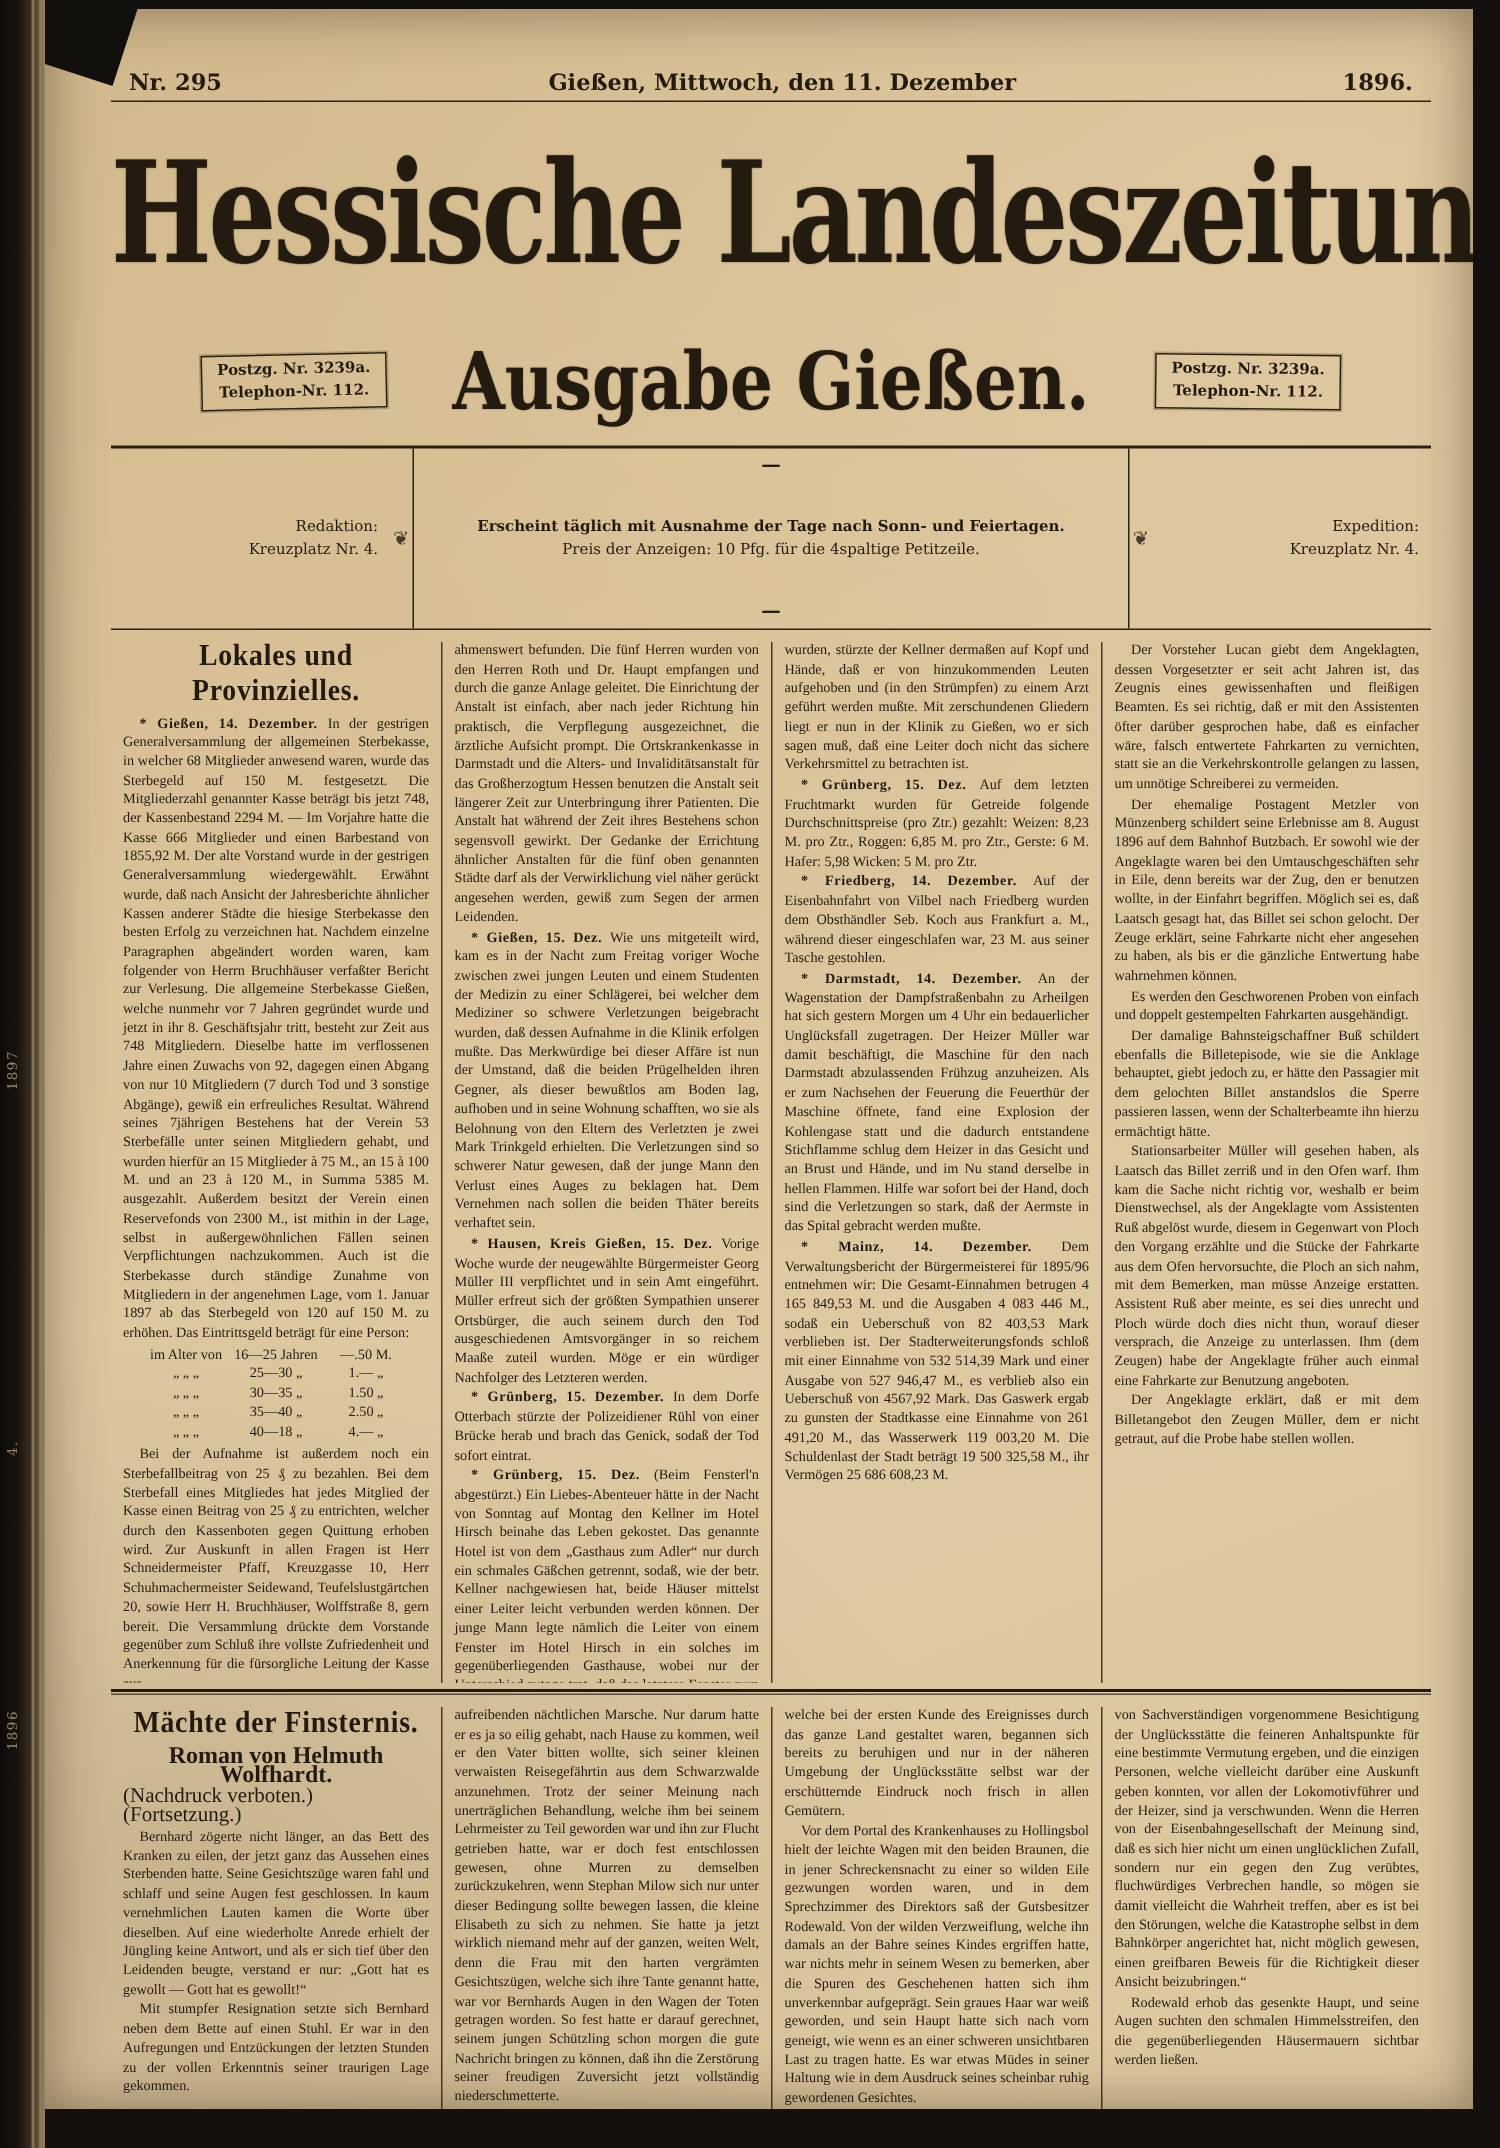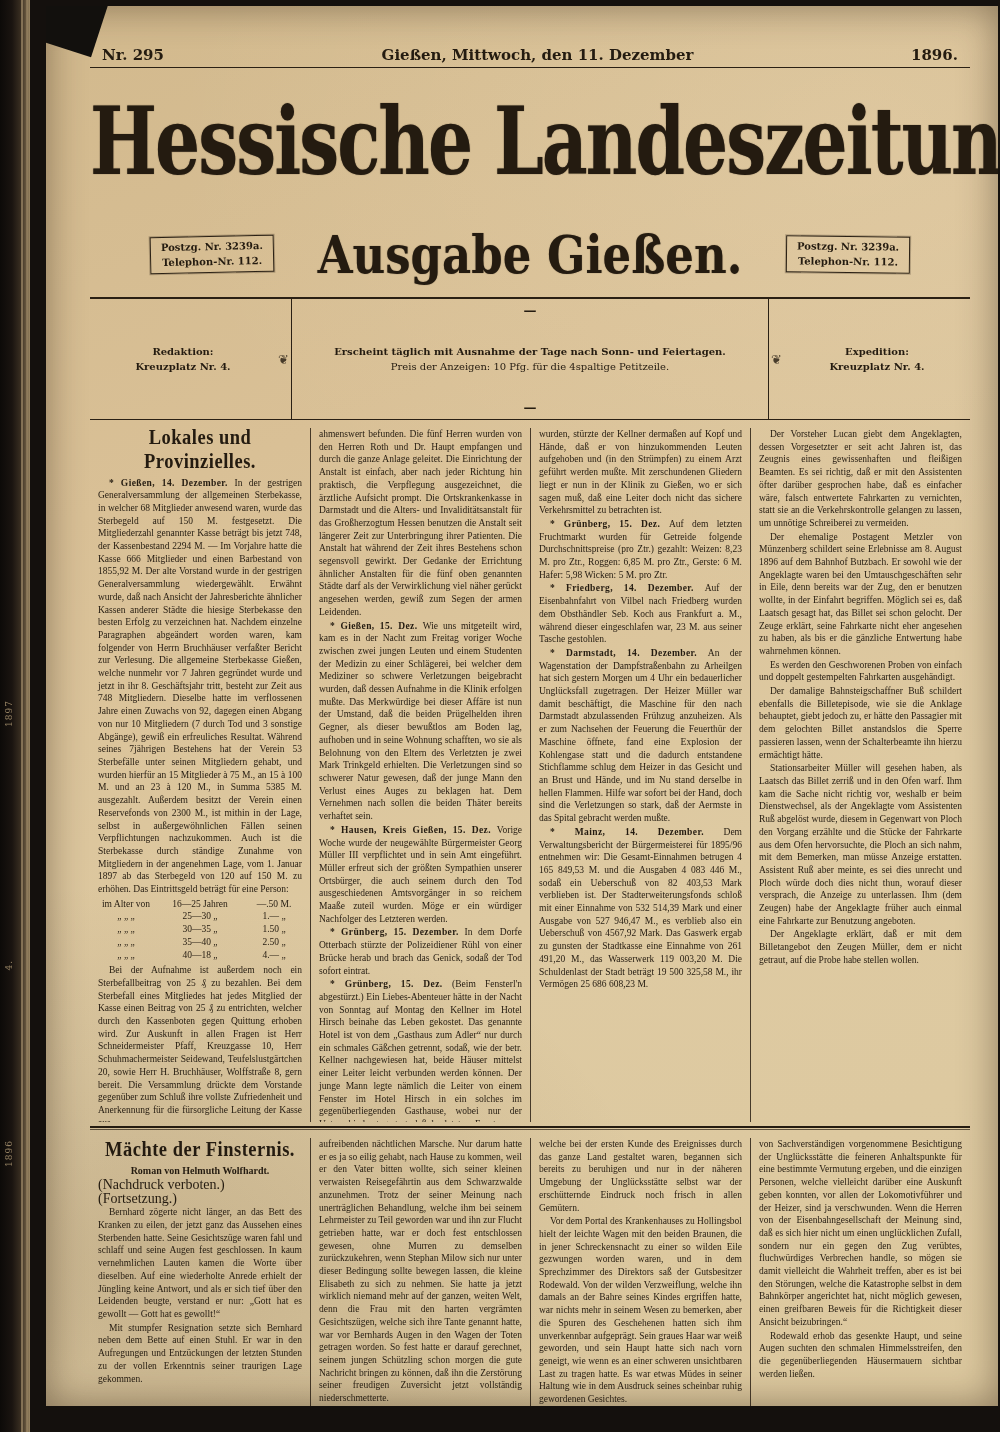--- a/index.html
+++ b/index.html
@@ -5,21 +5,21 @@
   html,body{margin:0;padding:0;background:#100d0b;}
   .canvas{position:relative;width:1000px;height:1432px;background:#14100d;overflow:hidden;
           font-family:"DejaVu Serif", serif;color:#241b10;}
   
   .spine{position:absolute;left:0;top:0;width:30px;height:1432px;background:
          linear-gradient(90deg,#0c0a08 0%,#1a1410 40%,#3a2f22 70%,#6b5a41 88%,#9a8663 100%);}
   .spine-edge{position:absolute;top:0;height:100%;width:2px;background:#b9a37b;opacity:.55;}
   .frag{position:absolute;color:#cdb488;font-size:9px;opacity:.7;writing-mode:vertical-rl;
         transform:rotate(180deg);letter-spacing:1px;}
   
-  .page{position:absolute;left:46px;top:6px;width:952px;height:1400px;
+  .page{position:absolute;left:30px;top:6px;width:952px;height:1400px;
         background:
           radial-gradient(120% 60% at 85% 10%, rgba(255,245,215,.16), rgba(0,0,0,0) 60%),
           radial-gradient(100% 50% at 10% 90%, rgba(60,40,20,.14), rgba(0,0,0,0) 55%),
           linear-gradient(160deg,#d2b98d 0%,#d9c096 30%,#decaa2 62%,#dcc89e 100%);
         box-shadow:inset 0 0 38px rgba(40,25,10,.45);
         padding:40px 28px 0 44px;box-sizing:border-box;overflow:hidden;}
   .corner-shadow{position:absolute;left:-14px;top:-18px;width:70px;height:60px;background:#12100d;
         transform:rotate(18deg);}
   
   .hdr-row{display:flex;justify-content:space-between;align-items:baseline;
@@ -31,43 +31,43 @@
   .edition-row{display:flex;align-items:center;justify-content:space-between;margin-top:58px;padding:0 60px;}
   .pbox{border:1.6px solid #2a2014;padding:3px 10px;font-size:10px;font-weight:bold;text-align:center;
         line-height:1.45;box-shadow:0 0 0 1px rgba(42,32,20,.25);}
   .pbox.left{transform:rotate(-1.2deg);}
   .pbox.right{transform:rotate(.6deg);}
   .edition{font-weight:bold;font-size:45px;letter-spacing:0px;transform:scaleY(1.18);white-space:nowrap;
            text-shadow:0 0 1px rgba(30,20,10,.5);}
   .infobar{display:flex;margin-top:16px;border-top:2.2px solid #2a2014;border-bottom:1.4px solid #2a2014;
            font-size:10px;align-items:stretch;}
   .infobar .cell{padding:4px 8px;display:flex;flex-direction:column;justify-content:center;}
-  .infobar .side{width:170px;text-align:center;font-weight:bold;line-height:1.5;}
+  .infobar .side{width:170px;text-align:right;font-weight:normal;line-height:1.5;}
   .infobar .mid{flex:1;border-left:1.2px solid #2a2014;border-right:1.2px solid #2a2014;
                 display:flex;align-items:center;justify-content:center;gap:26px;}
   .infobar .mid .lines{text-align:center;line-height:1.5;}
   .infobar .mid .l1{font-weight:bold;text-align:center;}
   .infobar .dash{font-weight:bold;font-size:13px;}
   .orn{font-size:13px;opacity:.8;align-self:center;margin:0 2px;}
   
   .cols{display:flex;margin-top:8px;}
   .col{width:25%;box-sizing:border-box;padding:0 8px;overflow:hidden;text-align:justify;
        font-size:9.5px;line-height:12.7px;font-family:Liberation Serif, serif;}
   .col + .col{border-left:1px solid rgba(42,32,20,.85);}
   .cols.main .col{height:694px;}
   .cols.feu .col{height:300px;}
   .sec-h1{font-weight:bold;font-size:18.5px;text-align:center;letter-spacing:.5px;margin:1px 0 5px 0;
           line-height:1.15;transform:scaleY(1.1);}
-  .byline{text-align:center;font-size:10px;margin:1px 0;font-weight:bold;}
+  .byline{text-align:center;font-size:16px;margin:1px 0;font-weight:bold;}
   .note{text-align:left;font-size:14px;margin:1px 0;}
   p.para{margin:0 0 1px 0;text-indent:11px;}
   p.para.noindent{text-indent:0;}
   .lead{font-weight:bold;letter-spacing:.4px;}
   .fee-table{margin:2px 0 3px 0;}
-  .fee-row{display:flex;justify-content:center;gap:14px;white-space:nowrap;}
+  .fee-row{display:flex;justify-content:center;white-space:nowrap;}
   .fee-cell{min-width:60px;text-align:center;}
   .feu-divider{border-top:2.4px solid #241b10;margin-top:4px;}
   .feu-divider2{border-top:1px solid rgba(42,32,20,.7);margin-top:1px;margin-bottom:6px;}
 </style>
 </head>
 <body>
 
 <div class="canvas">
   <div class="spine">
     <div class="spine-edge" style="left:21px"></div>

